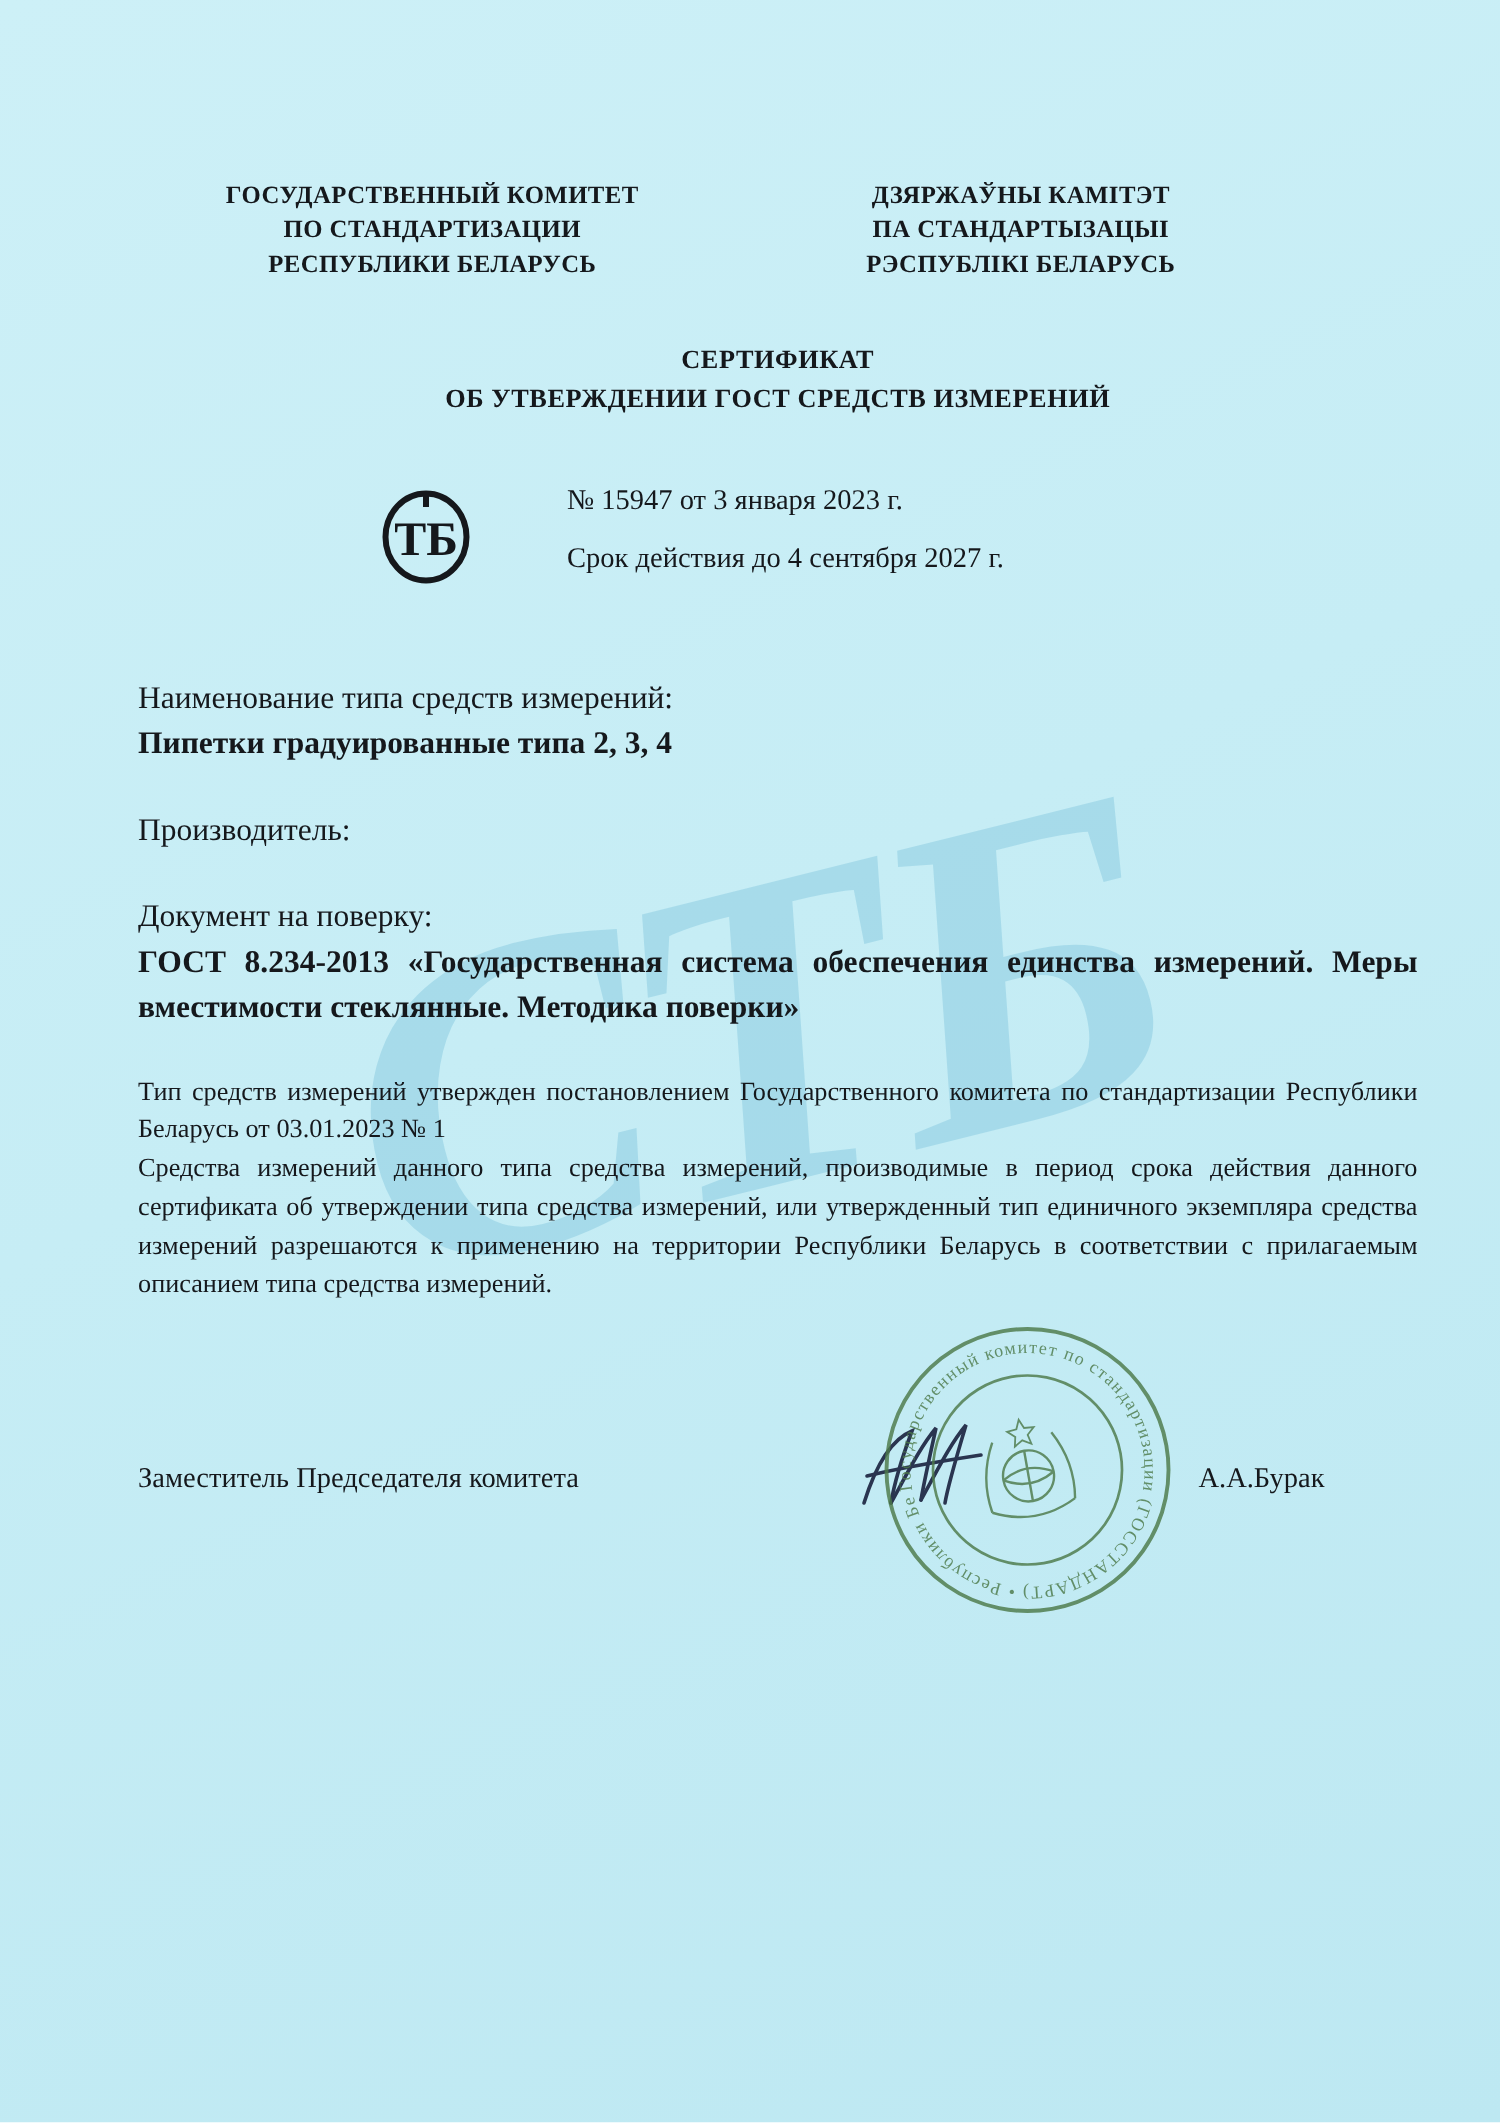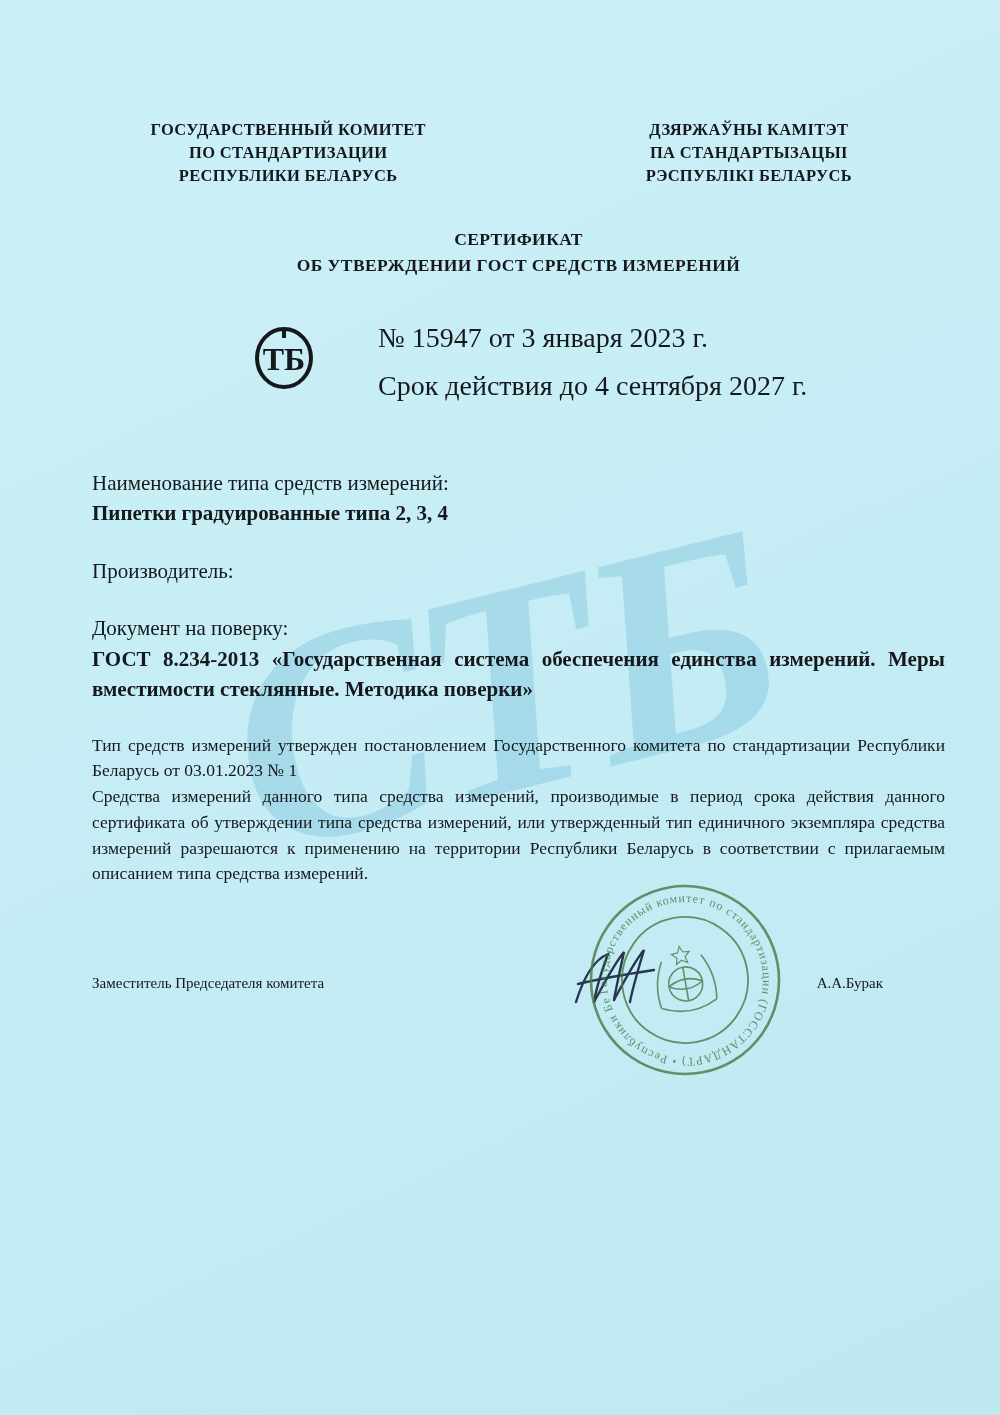--- a/index.html
+++ b/index.html
@@ -15,21 +15,20 @@
   .content{
     position:absolute;
     left:92px;
     right:55px;
     top:0;
   }
   
   .header{
     margin-top:118px;
     display:flex;
-    justify-content:space-between;
   }
   .header-col{
     width:46%;
     text-align:center;
     font-weight:bold;
     font-size:16.5px;
     line-height:1.4;
     letter-spacing:.3px;
   }
   
@@ -48,21 +47,21 @@
     align-items:flex-start;
   }
   .logo-box{
     width:64px;
     height:68px;
     margin-left:160px;
     flex:0 0 auto;
   }
   .cert-lines{
     margin-left:62px;
-    font-size:28px;
+    font-size:19px;
     line-height:1.0;
   }
   .cert-lines .line{margin-bottom:20px;}
   
   .fields{margin-top:48px;font-size:21px;line-height:1.45;}
   .field{margin-top:27px;}
   .field .label{font-weight:normal;}
   .field .value{font-weight:bold;}
   .inline-field{margin-top:30px;}
   .inline-field b{font-weight:bold;}
@@ -75,21 +74,21 @@
   }
   .body-text p{margin:0;}
   
   .sign-row{
     position:absolute;
     left:92px;
     right:55px;
     top:975px;
     display:flex;
     justify-content:space-between;
-    font-size:15px;
+    font-size:19px;
   }
   .sign-name{margin-right:62px;}
   
   .watermark{
     position:absolute;
     left:90px;
     top:540px;
     width:820px;
     text-align:center;
     font-size:300px;

